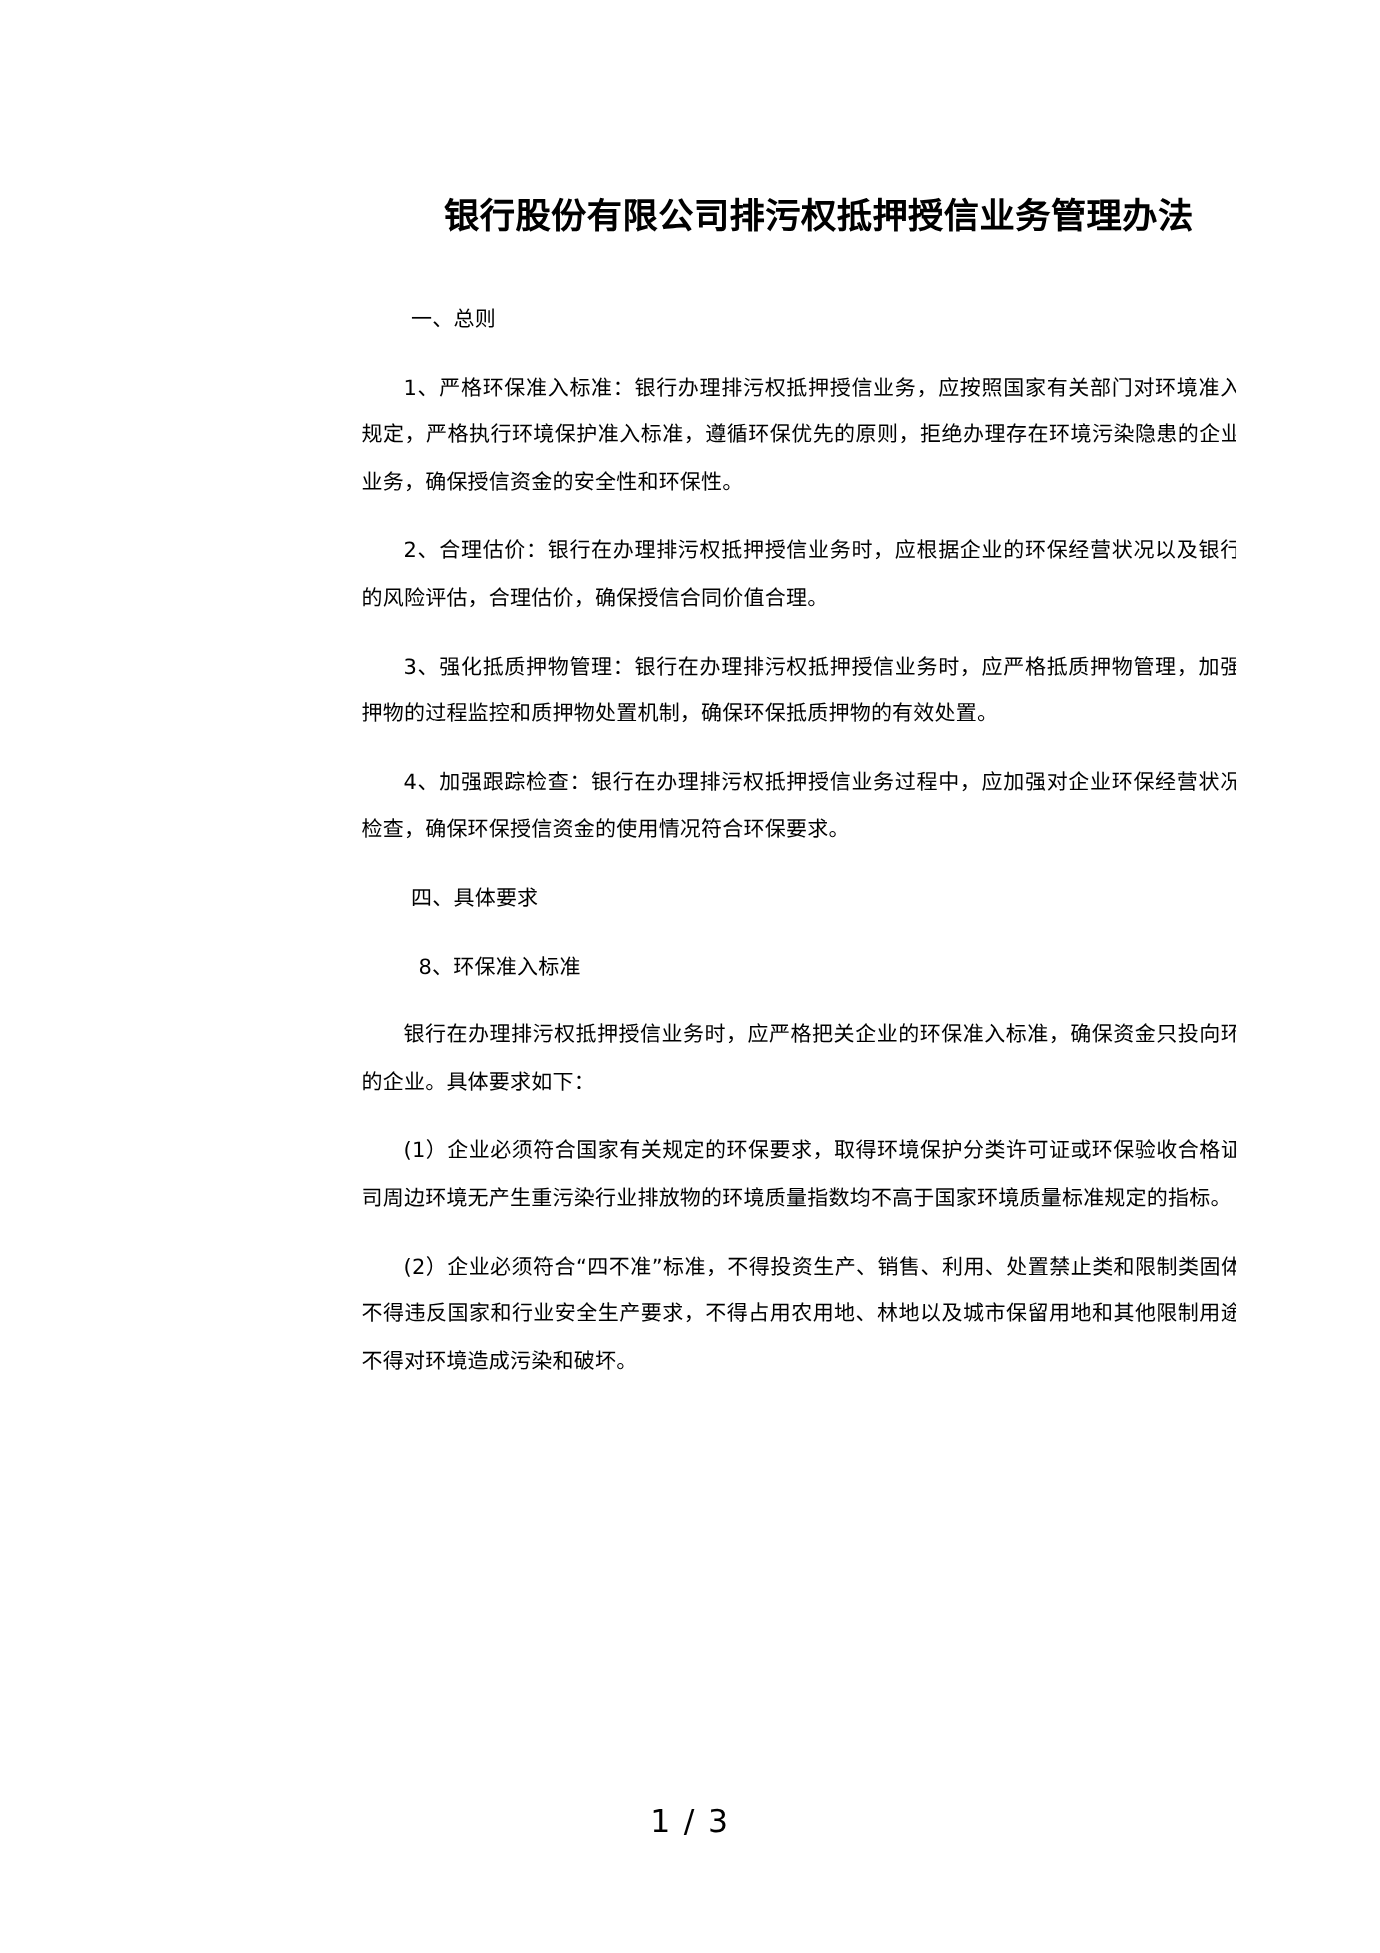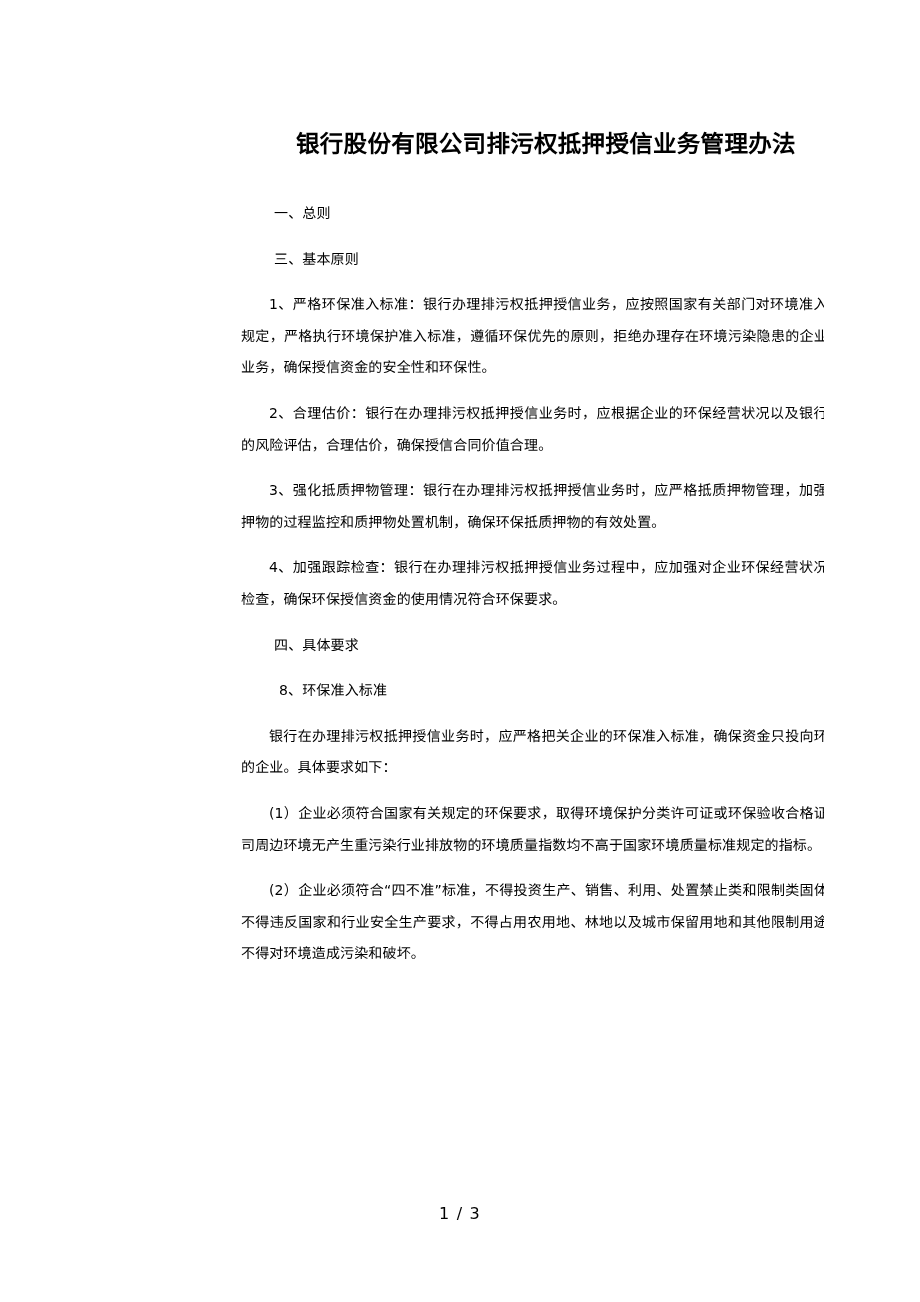--- a/index.html
+++ b/index.html
@@ -97,41 +97,40 @@
 
   .last-para { margin-bottom: 0; }
 
   
   .footer {
     position: absolute;
     left: 0;
     right: 0;
     top: 1204px;
     text-align: center;
-    font-size: 16px;
+    font-size: 21px;
     line-height: 20px;
     letter-spacing: 1.2px;
     color: #000000;
   }
 </style>
 </head>
 <body>
 
 <div class="page">
 
   <div class="content">
 
     <h1 class="doc-title">银行股份有限公司排污权抵押授信业务管理办法</h1>
 
     <div class="body-flow">
 
       <p class="heading">一、总则</p>
 
 
-      <p class="heading">三、基本原则</p>
       <p class="item">1、严格环保准入标准：银行办理排污权抵押授信业务，应按照国家有关部门对环境准入的相关规定，严格执行环境保护准入标准，遵循环保优先的原则，拒绝办理存在环境污染隐患的企业的贷款业务，确保授信资金的安全性和环保性。</p>
       <p class="item">2、合理估价：银行在办理排污权抵押授信业务时，应根据企业的环保经营状况以及银行对企业的风险评估，合理估价，确保授信合同价值合理。</p>
       <p class="item">3、强化抵质押物管理：银行在办理排污权抵押授信业务时，应严格抵质押物管理，加强对抵质押物的过程监控和质押物处置机制，确保环保抵质押物的有效处置。</p>
       <p class="item">4、加强跟踪检查：银行在办理排污权抵押授信业务过程中，应加强对企业环保经营状况的跟踪检查，确保环保授信资金的使用情况符合环保要求。</p>
 
       <p class="heading">四、具体要求</p>
       <p class="subheading">8、环保准入标准</p>
       <p class="para">银行在办理排污权抵押授信业务时，应严格把关企业的环保准入标准，确保资金只投向环境优良的企业。具体要求如下：</p>
       <p class="item">(1）企业必须符合国家有关规定的环保要求，取得环境保护分类许可证或环保验收合格证明，公司周边环境无产生重污染行业排放物的环境质量指数均不高于国家环境质量标准规定的指标。</p>
       <p class="item last-para">(2）企业必须符合“四不准”标准，不得投资生产、销售、利用、处置禁止类和限制类固体废物，不得违反国家和行业安全生产要求，不得占用农用地、林地以及城市保留用地和其他限制用途土地，不得对环境造成污染和破坏。</p>

